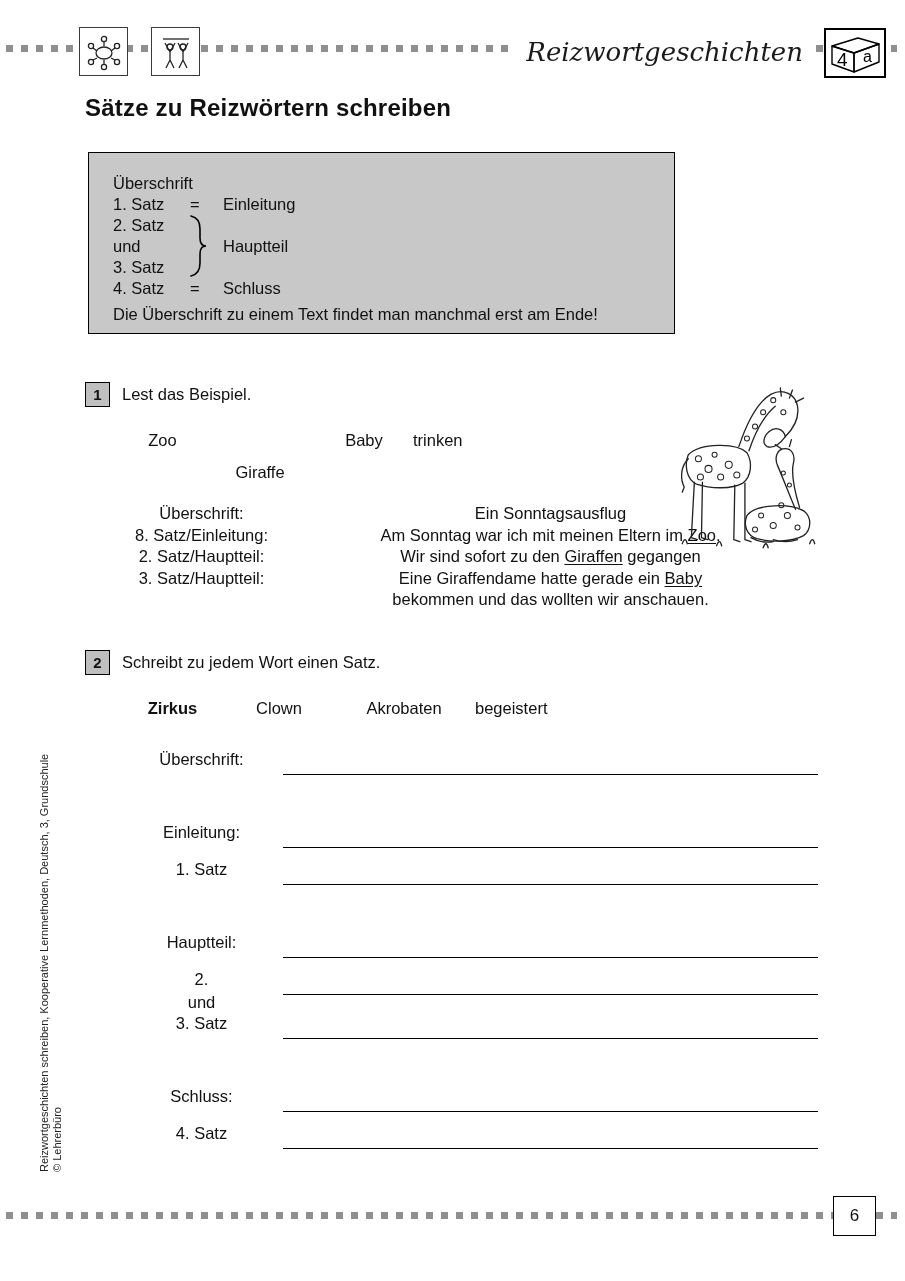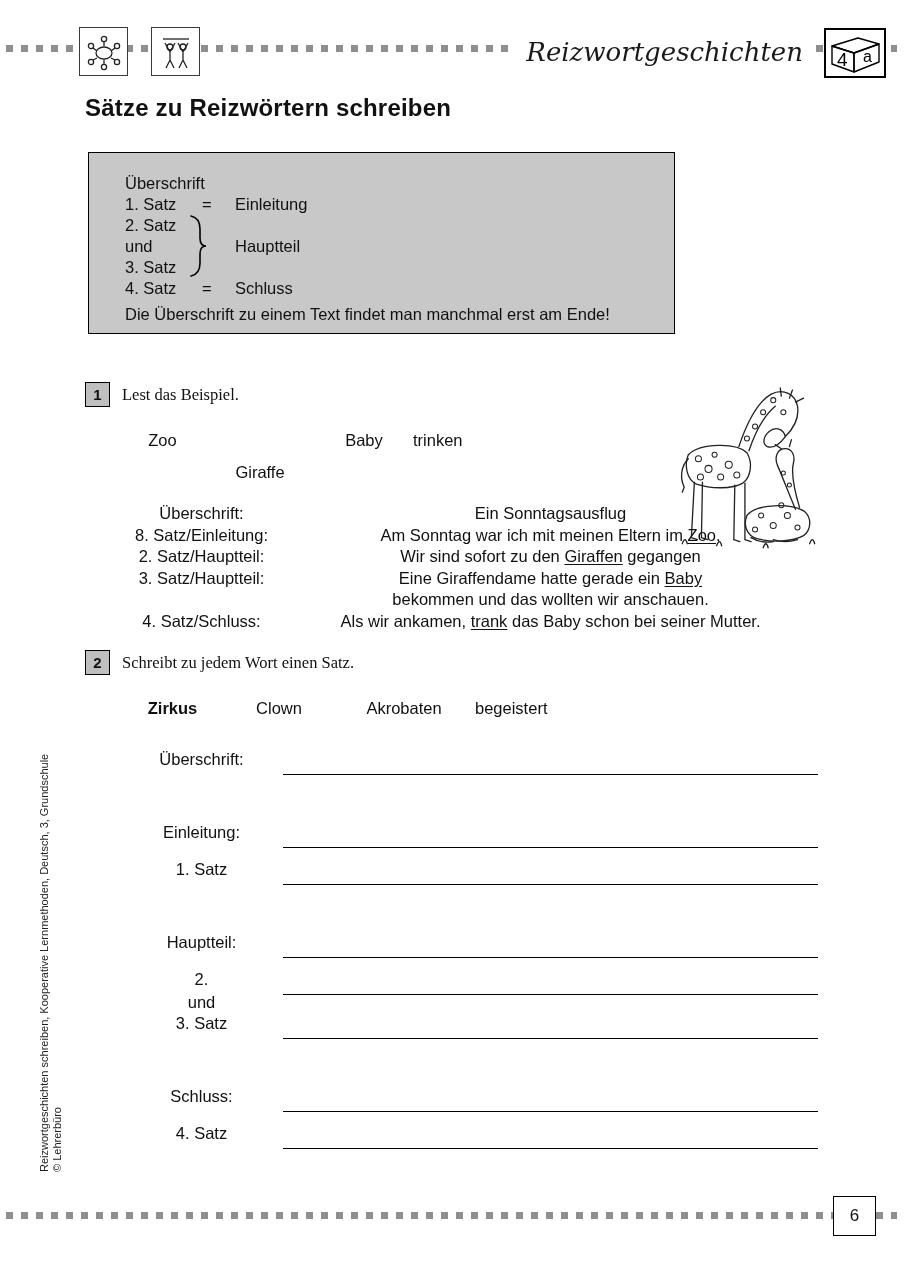--- a/index.html
+++ b/index.html
@@ -21,35 +21,35 @@
   #iconbox2 { left:151px; }
   .header-title { position:absolute; top:37px; right:92px; background:#fff; padding:0 10px;
     font-family:"DejaVu Serif", serif; font-style:italic; font-size:26px; color:#1a1a1a; z-index:2; }
   .badge { position:absolute; top:28px; left:824px; width:62px; height:50px; border:2px solid #000;
     background:#fff; z-index:2; display:flex; align-items:center; justify-content:center; }
 
   h1.page-title { position:absolute; left:85px; top:94px; font-size:24px; font-weight:bold; letter-spacing:.2px; }
 
   
   .infobox { position:absolute; left:88px; top:152px; width:587px; height:182px;
-    background:#c8c8c8; border:1.5px solid #000; padding:20px 0 0 36px; font-size:16.5px; }
+    background:#c8c8c8; border:1.5px solid #000; padding:20px 0 0 24px; font-size:16.5px; }
   .ib-row { display:flex; height:21px; line-height:21px; }
   .ib-c1 { width:77px; }
   .ib-c2 { width:33px; }
   .ib-note { margin-top:5px; line-height:20px; }
   .ib-brace { position:absolute; left:188px; top:214px; z-index:2; }
 
   
   .task { position:absolute; left:85px; right:87px; }
   #task1 { top:382px; }
   #task2 { top:650px; }
   .task-head { display:flex; align-items:center; gap:12px; }
   .tnum { width:25px; height:25px; border:1.5px solid #000; background:#bfbfbf; flex:0 0 25px;
     display:flex; align-items:center; justify-content:center; font-weight:bold; font-size:15px; }
-  .tinstr { font-size:16.5px;font-family:Liberation Serif, serif; }
+  .tinstr { font-size:16.5px; }
   .task-body { margin-left:35px;text-align:center; }
   .words { margin-top:24px; font-size:16.5px; display:flex; }
   .w { display:inline-block; }
   #task1 .w1{width:85px;} #task1 .w2{width:110px;margin-top:32px;} #task1 .w3{width:98px;}
   #task2 .w1{width:105px;font-weight:bold;} #task2 .w2{width:108px;} #task2 .w3{width:142px;}
 
   .ex { margin-top:21px; font-size:16.5px; }
   .ex-row { display:flex; line-height:21.5px; }
   .ex-label { flex:0 0 163px; }
   .ex-text { flex:1; }
@@ -181,24 +181,20 @@
           <span class="ex-label">2. Satz/Hauptteil:</span>
           <span class="ex-text"><span>Wir sind sofort zu den </span><span class="u">Giraffen</span><span> gegangen</span></span>
         </div>
         <div class="ex-row">
           <span class="ex-label">3. Satz/Hauptteil:</span>
           <span class="ex-text"><span>Eine Giraffendame hatte gerade ein </span><span class="u">Baby</span><span></span></span>
         </div>
         <div class="ex-row">
           <span class="ex-label"></span>
           <span class="ex-text"><span>bekommen und das wollten wir anschauen.</span><span class="u"></span><span></span></span>
-        </div>
-        <div class="ex-row">
-          <span class="ex-label">4. Satz/Schluss:</span>
-          <span class="ex-text"><span>Als wir ankamen, </span><span class="u">trank</span><span> das Baby schon bei seiner Mutter.</span></span>
         </div>
       </div>
     </div>
   </section>
 
   <div class="giraffe">
     <svg width="160" height="182" viewBox="0 0 150 180">
       <g fill="none" stroke="#222" stroke-width="1.3" stroke-linejoin="round" stroke-linecap="round">
         <path d="M18 95 L15 150 M26 95 L25 150 M15 150 l6 2 M25 150 l6 2"></path>
         <path d="M58 98 L57 152 M68 96 L68 152 M57 152 l6 2 M68 152 l6 2"></path>

